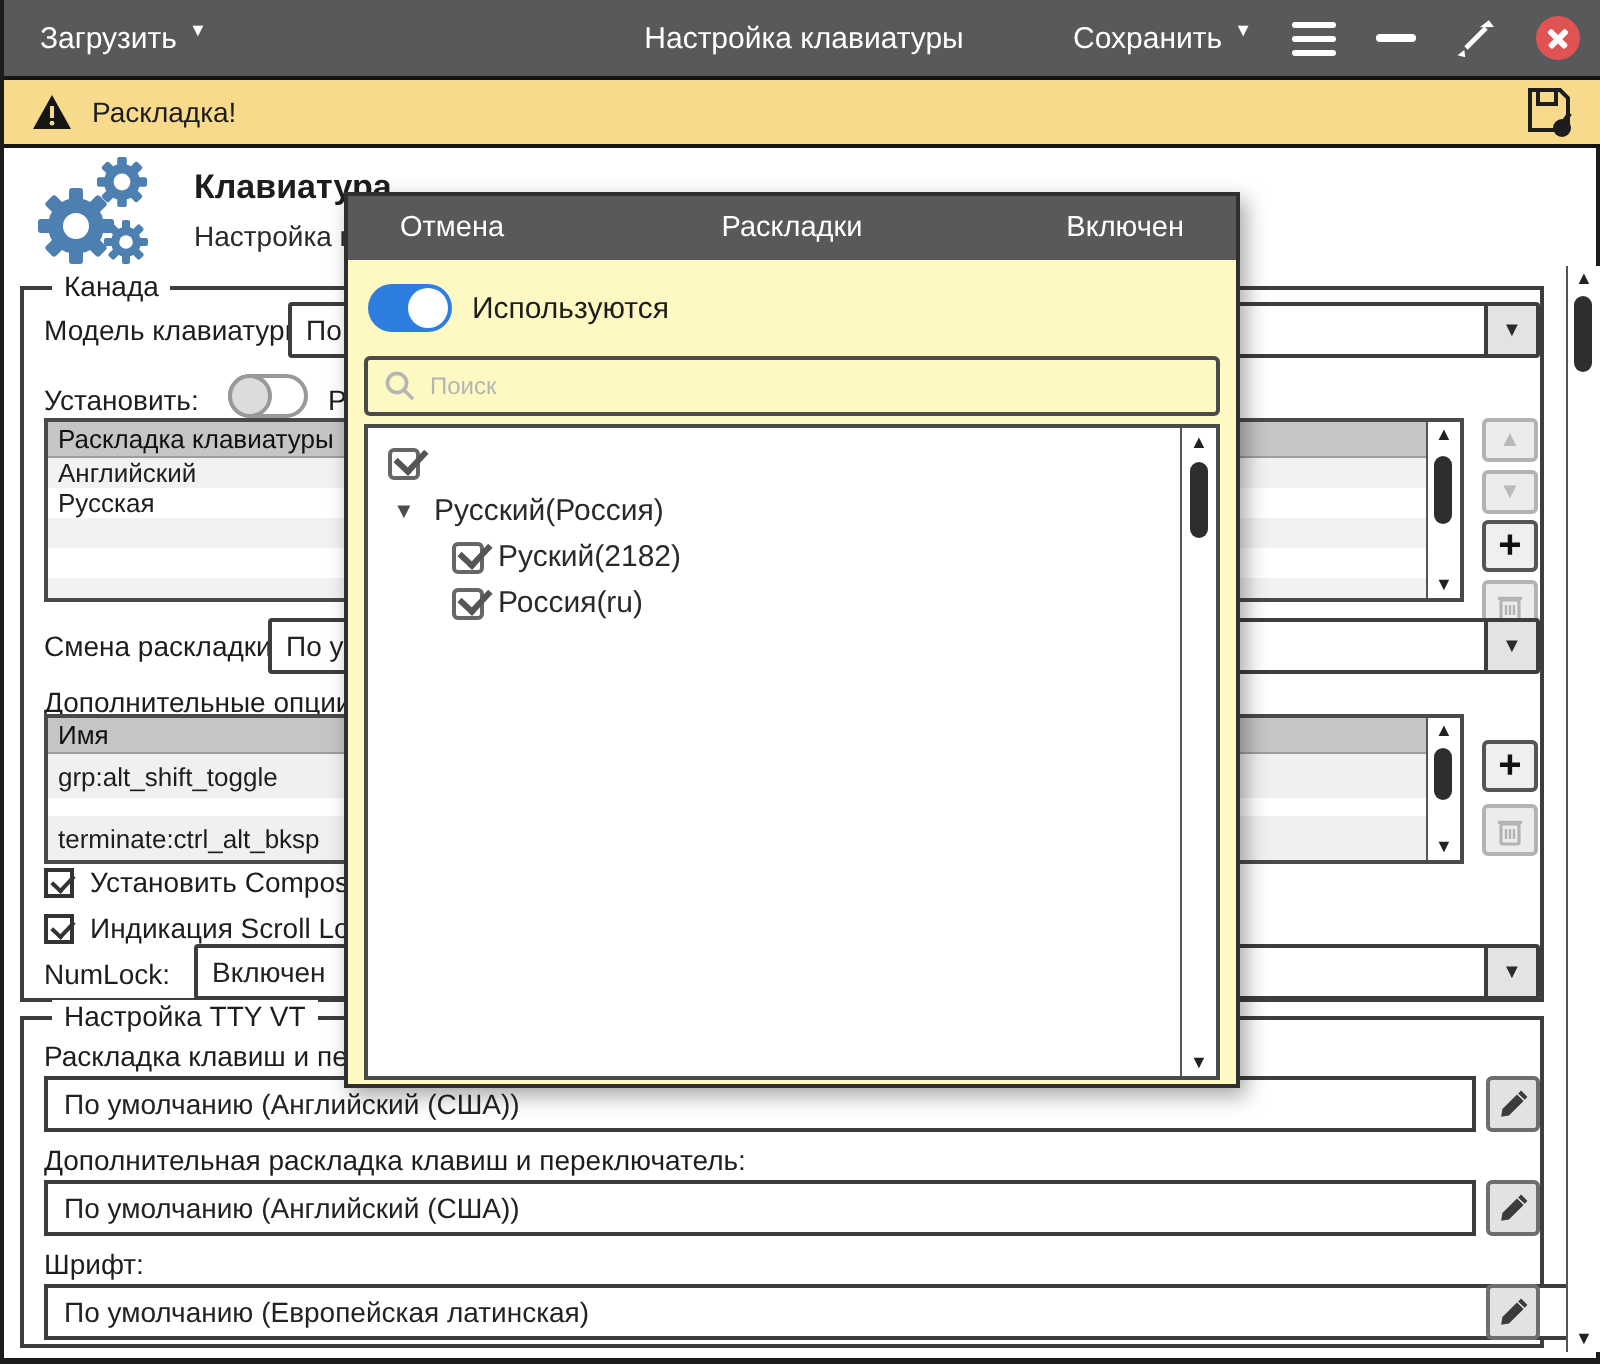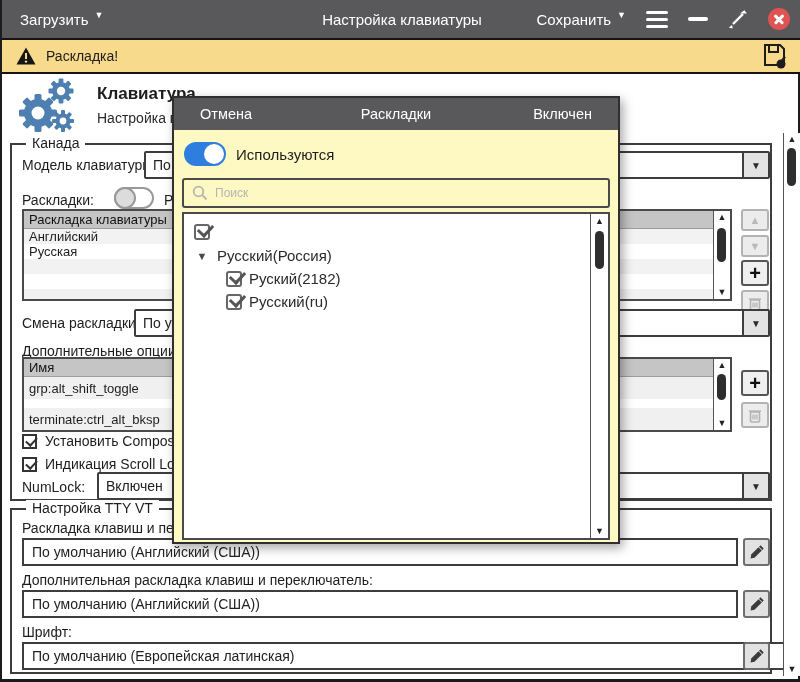--- a/index.html
+++ b/index.html
@@ -199,21 +199,21 @@
 
   <div class="abs fieldset" style="left:8px; top:143px; width:762px; height:358px">
     <div class="legend">Канада</div>
 
     <div class="abs lbl" style="left:10px; top:12px">Модель клавиатуры:</div>
     <div class="abs dd" style="left:132px; top:6px; width:626px; height:28px">
       <div class="dd-text">По</div>
       <div class="dd-btn">▼</div>
     </div>
 
-    <div class="abs lbl" style="left:10px; top:47px">Раскладки:</div>
+    <div class="abs lbl" style="left:10px; top:47px">Установить:</div>
     <div class="abs toggle-off" style="left:102px; top:42px">
         <div class="knob"></div>
       </div>
     <div class="abs lbl" style="left:152px; top:47px">Раскл</div>
 
     <div class="abs ltable" style="left:10px; top:64px; width:710px; height:92px">
       <div class="hdr">Раскладка клавиатуры</div>
       <div class="trow" style="height:15px; background:#f2f2f2">Английский</div>
       <div class="trow" style="height:15px">Русская</div>
       <div class="trow" style="height:15px; background:#f2f2f2"></div>
@@ -357,21 +357,21 @@
       <div class="mitem" style="left:10px; top:33px">
         <span class="expander">▼</span>
         <span>Русский(Россия)</span>
       </div>
       <div class="mitem" style="left:42px; top:56px">
         <span class="mcb"></span>
         <span>Руский(2182)</span>
       </div>
       <div class="mitem" style="left:42px; top:79px">
         <span class="mcb"></span>
-        <span>Русский(ru)</span>
+        <span>Россия(ru)</span>
       </div>
       <div class="vscroll" style="width:18px">
         <div class="vs-up" style="height:14px; line-height:14px">▲</div>
         <div class="vs-thumb" style="top:17px; height:38px; left:4px"></div>
         <div class="vs-down" style="height:14px; line-height:14px">▼</div>
       </div>
     </div>
   </div>
 
 </div>

